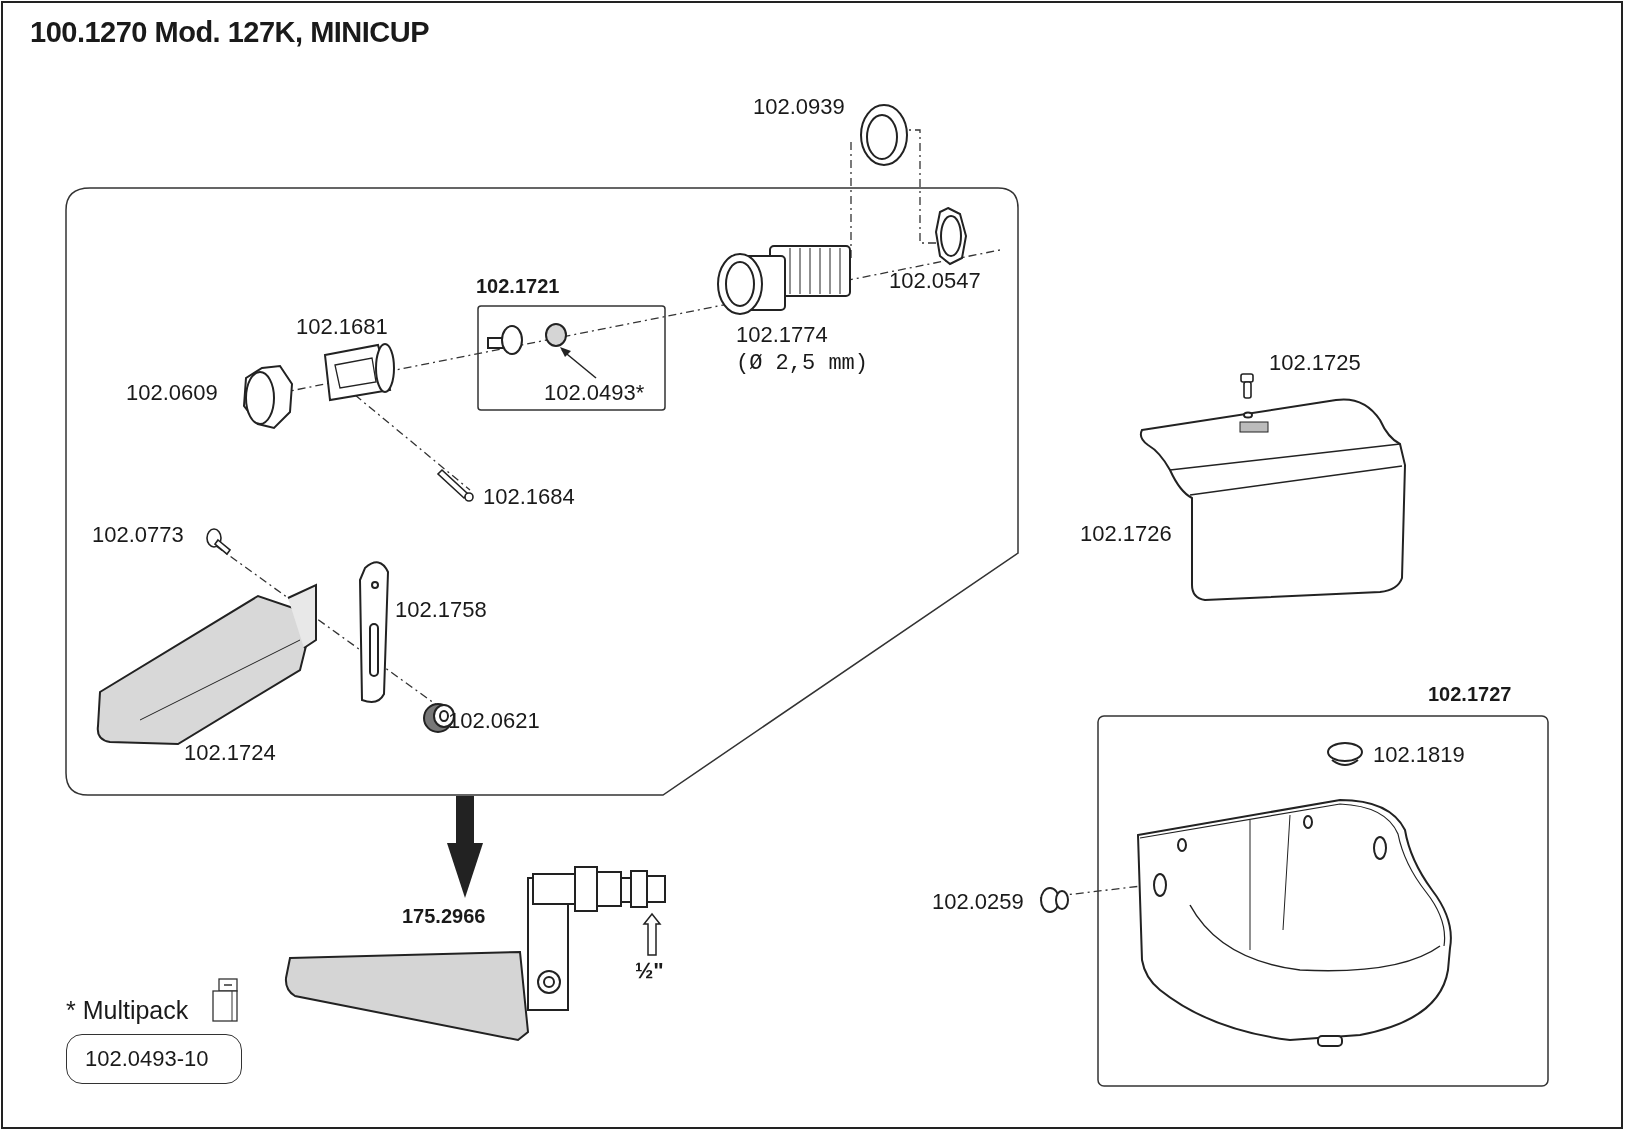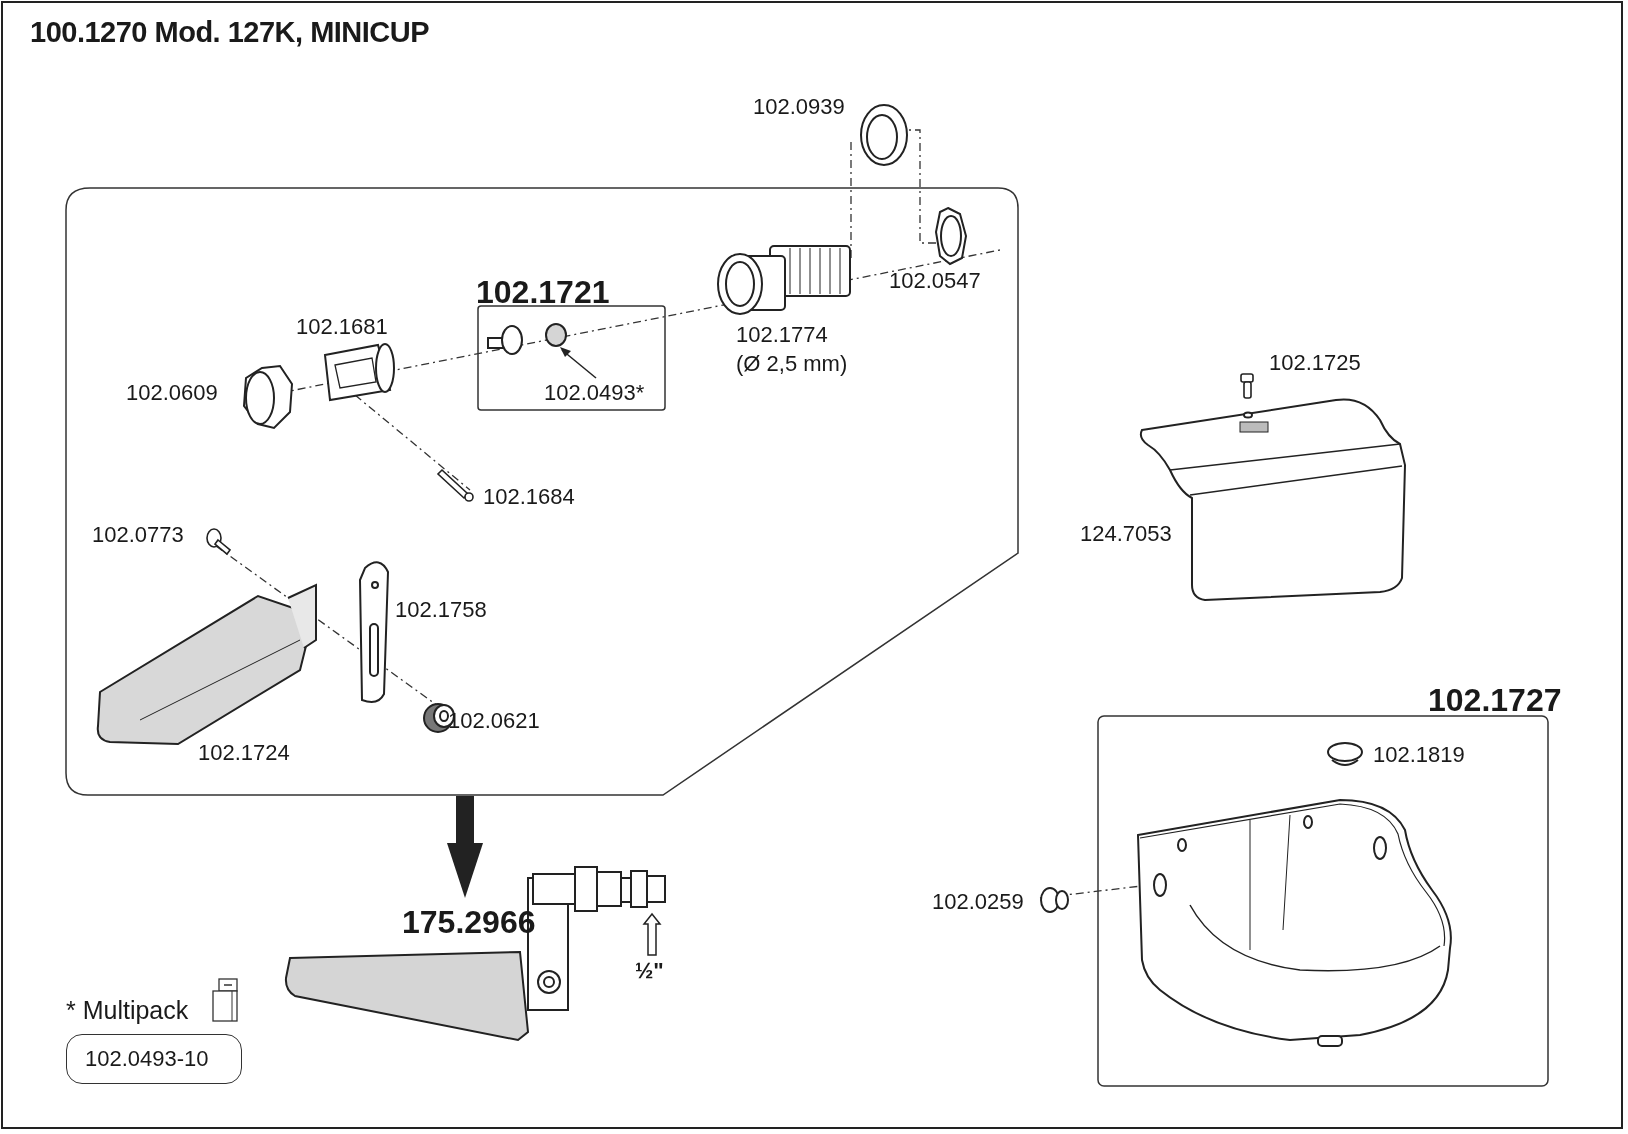--- a/index.html
+++ b/index.html
@@ -1,19 +1,19 @@
 <!DOCTYPE html>
 <html><head>
 <meta charset="utf-8">
 <style>
   html,body{margin:0;padding:0;background:#fff;}
   body{width:1628px;height:1134px;position:relative;overflow:hidden;font-family:"Liberation Sans",sans-serif;color:#1a1a1a;}
   .frame{position:absolute;left:1px;top:1px;width:1622px;height:1128px;border:2px solid #222;box-sizing:border-box;}
   .lbl{position:absolute;font-size:22px;line-height:1;white-space:nowrap;color:#1a1a1a;}
-  .bold{font-weight:bold;font-size:32px;}
+  .bold{font-weight:bold;font-size:20px;}
   .title{position:absolute;left:30px;top:16px;font-size:29px;font-weight:bold;letter-spacing:-0.5px;}
   svg.draw{position:absolute;left:0;top:0;}
   .box{position:absolute;border:1.5px solid #333;border-radius:16px;box-sizing:border-box;}
 </style>
 </head>
 <body>
 
 <div class="frame"></div>
 <div class="title">100.1270 Mod. 127K, MINICUP</div>
 
@@ -158,31 +158,31 @@
   </g>
   <g stroke="#222" stroke-width="1.5" fill="#fff">
     <polygon points="652,914 660,924 656,924 656,955 648,955 648,924 644,924"></polygon>
   </g>
 </svg>
 
 <div class="lbl" style="left:753px;top:96px;">102.0939</div>
 <div class="lbl" style="left:889px;top:270px;">102.0547</div>
 <div class="lbl bold" style="left:476px;top:276px;">102.1721</div>
 <div class="lbl" style="left:736px;top:324px;">102.1774</div>
-<div class="lbl" style="left:736px;top:353px;">(Ø 2,5 mm)</div>
+<div class="lbl" style="left:736px;top:353px;font-family:Liberation Mono, monospace;">(Ø 2,5 mm)</div>
 <div class="lbl" style="left:296px;top:316px;">102.1681</div>
 <div class="lbl" style="left:126px;top:382px;">102.0609</div>
 <div class="lbl" style="left:544px;top:382px;">102.0493*</div>
 <div class="lbl" style="left:483px;top:486px;">102.1684</div>
 <div class="lbl" style="left:92px;top:524px;">102.0773</div>
 <div class="lbl" style="left:395px;top:599px;">102.1758</div>
 <div class="lbl" style="left:448px;top:710px;">102.0621</div>
-<div class="lbl" style="left:198px;top:742px;">102.1724</div>
+<div class="lbl" style="left:184px;top:742px;">102.1724</div>
 <div class="lbl" style="left:1269px;top:352px;">102.1725</div>
-<div class="lbl" style="left:1080px;top:523px;">124.7053</div>
+<div class="lbl" style="left:1080px;top:523px;">102.1726</div>
 <div class="lbl bold" style="left:1428px;top:684px;">102.1727</div>
 <div class="lbl" style="left:1373px;top:744px;">102.1819</div>
 <div class="lbl" style="left:932px;top:891px;">102.0259</div>
 <div class="lbl bold" style="left:402px;top:906px;">175.2966</div>
 <div class="lbl" style="left:635px;top:960px;font-weight:bold;font-size:22px;">½"</div>
 
 <div class="lbl" style="left:66px;top:998px;font-size:25px;">* Multipack</div>
 <svg style="position:absolute;left:212px;top:978px;" width="28" height="44">
   <rect x="7" y="1" width="18" height="12" fill="#fff" stroke="#333" stroke-width="1.3"></rect>
   <line x1="12" y1="7" x2="20" y2="7" stroke="#333" stroke-width="1.5"></line>

